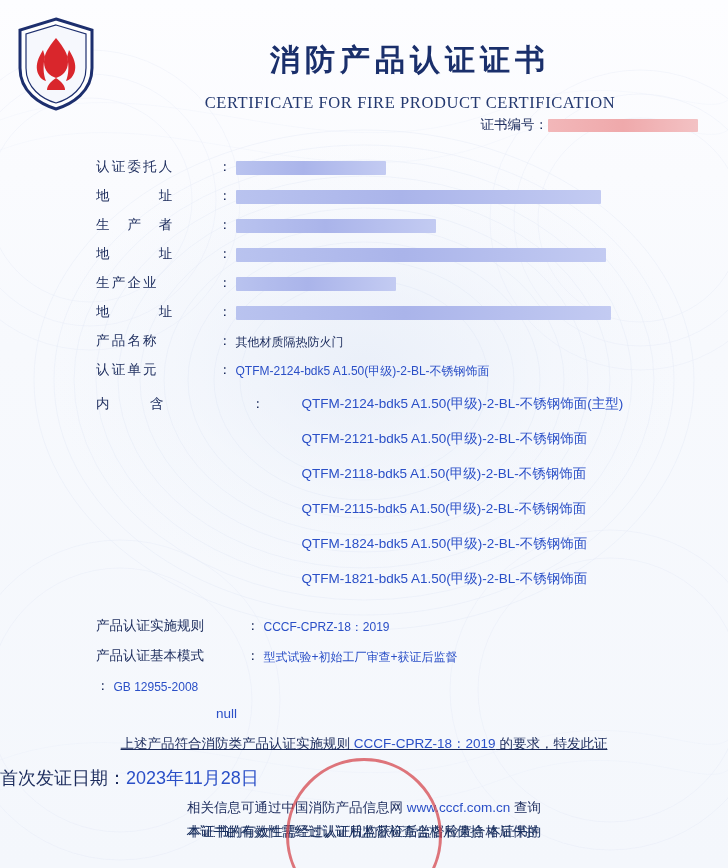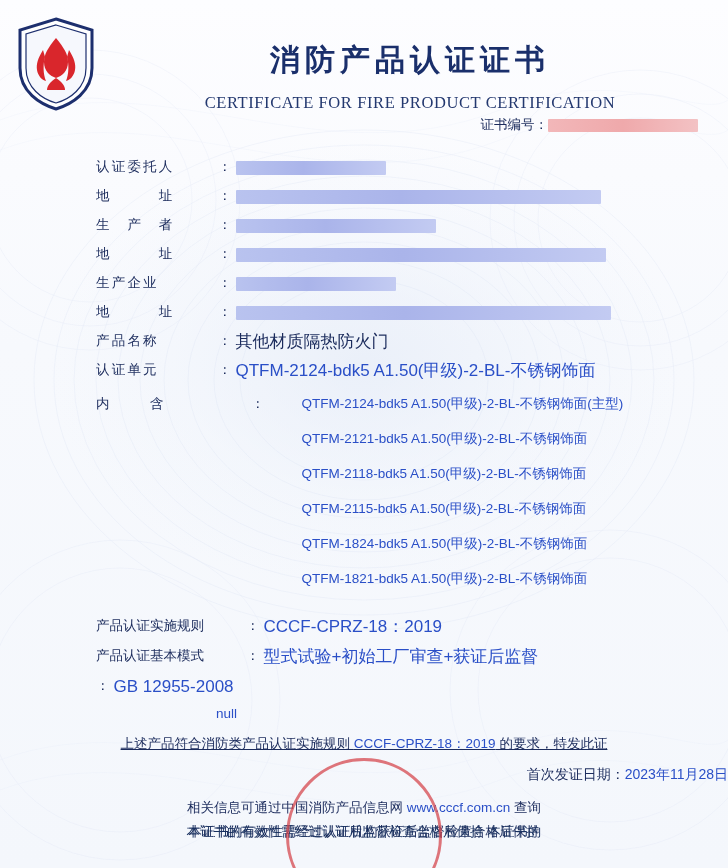--- a/index.html
+++ b/index.html
@@ -110,21 +110,21 @@
   }
   .row .label.sp1 { letter-spacing: 2.2px; }
   .row .colon {
     flex: 0 0 10px;
     font-size: 13.5px;
     color: #1b2b5c;
     text-align: left;
     margin-right: 4px;
   }
   .row .value {
-    font-size: 17px;
+    font-size: 12px;
     color: #2a4fc7;
     line-height: 20px;
   }
   .row .value.dark { color: #1b2b5c; }
 
   .unit-list .ul-row {
     display: flex;
     margin-bottom: 16px;
     gap: 33px;
   }
@@ -157,24 +157,23 @@
     text-align: center;
     font-size: 13.5px;
     color: #1b2b5c;
     text-decoration: underline;
   }
   .statement .blue { color: #2a4fc7; }
   .issue-date {
     position: absolute;
     left: 0; right: 0;
     top: 766px;
-    text-align: right;
-    font-size: 14px;
-    color: #1b2b5c;
-    padding-left: 40px;
+    text-align: left;
+    font-size: 18px;
+    color: #1b2b5c;
   }
   .issue-date .blue { color: #2a4fc7; }
 
   .footer {
     position: absolute;
     left: 0; right: 0;
     top: 796px;
     text-align: center;
     font-size: 13.5px;
     color: #1b2b5c;

